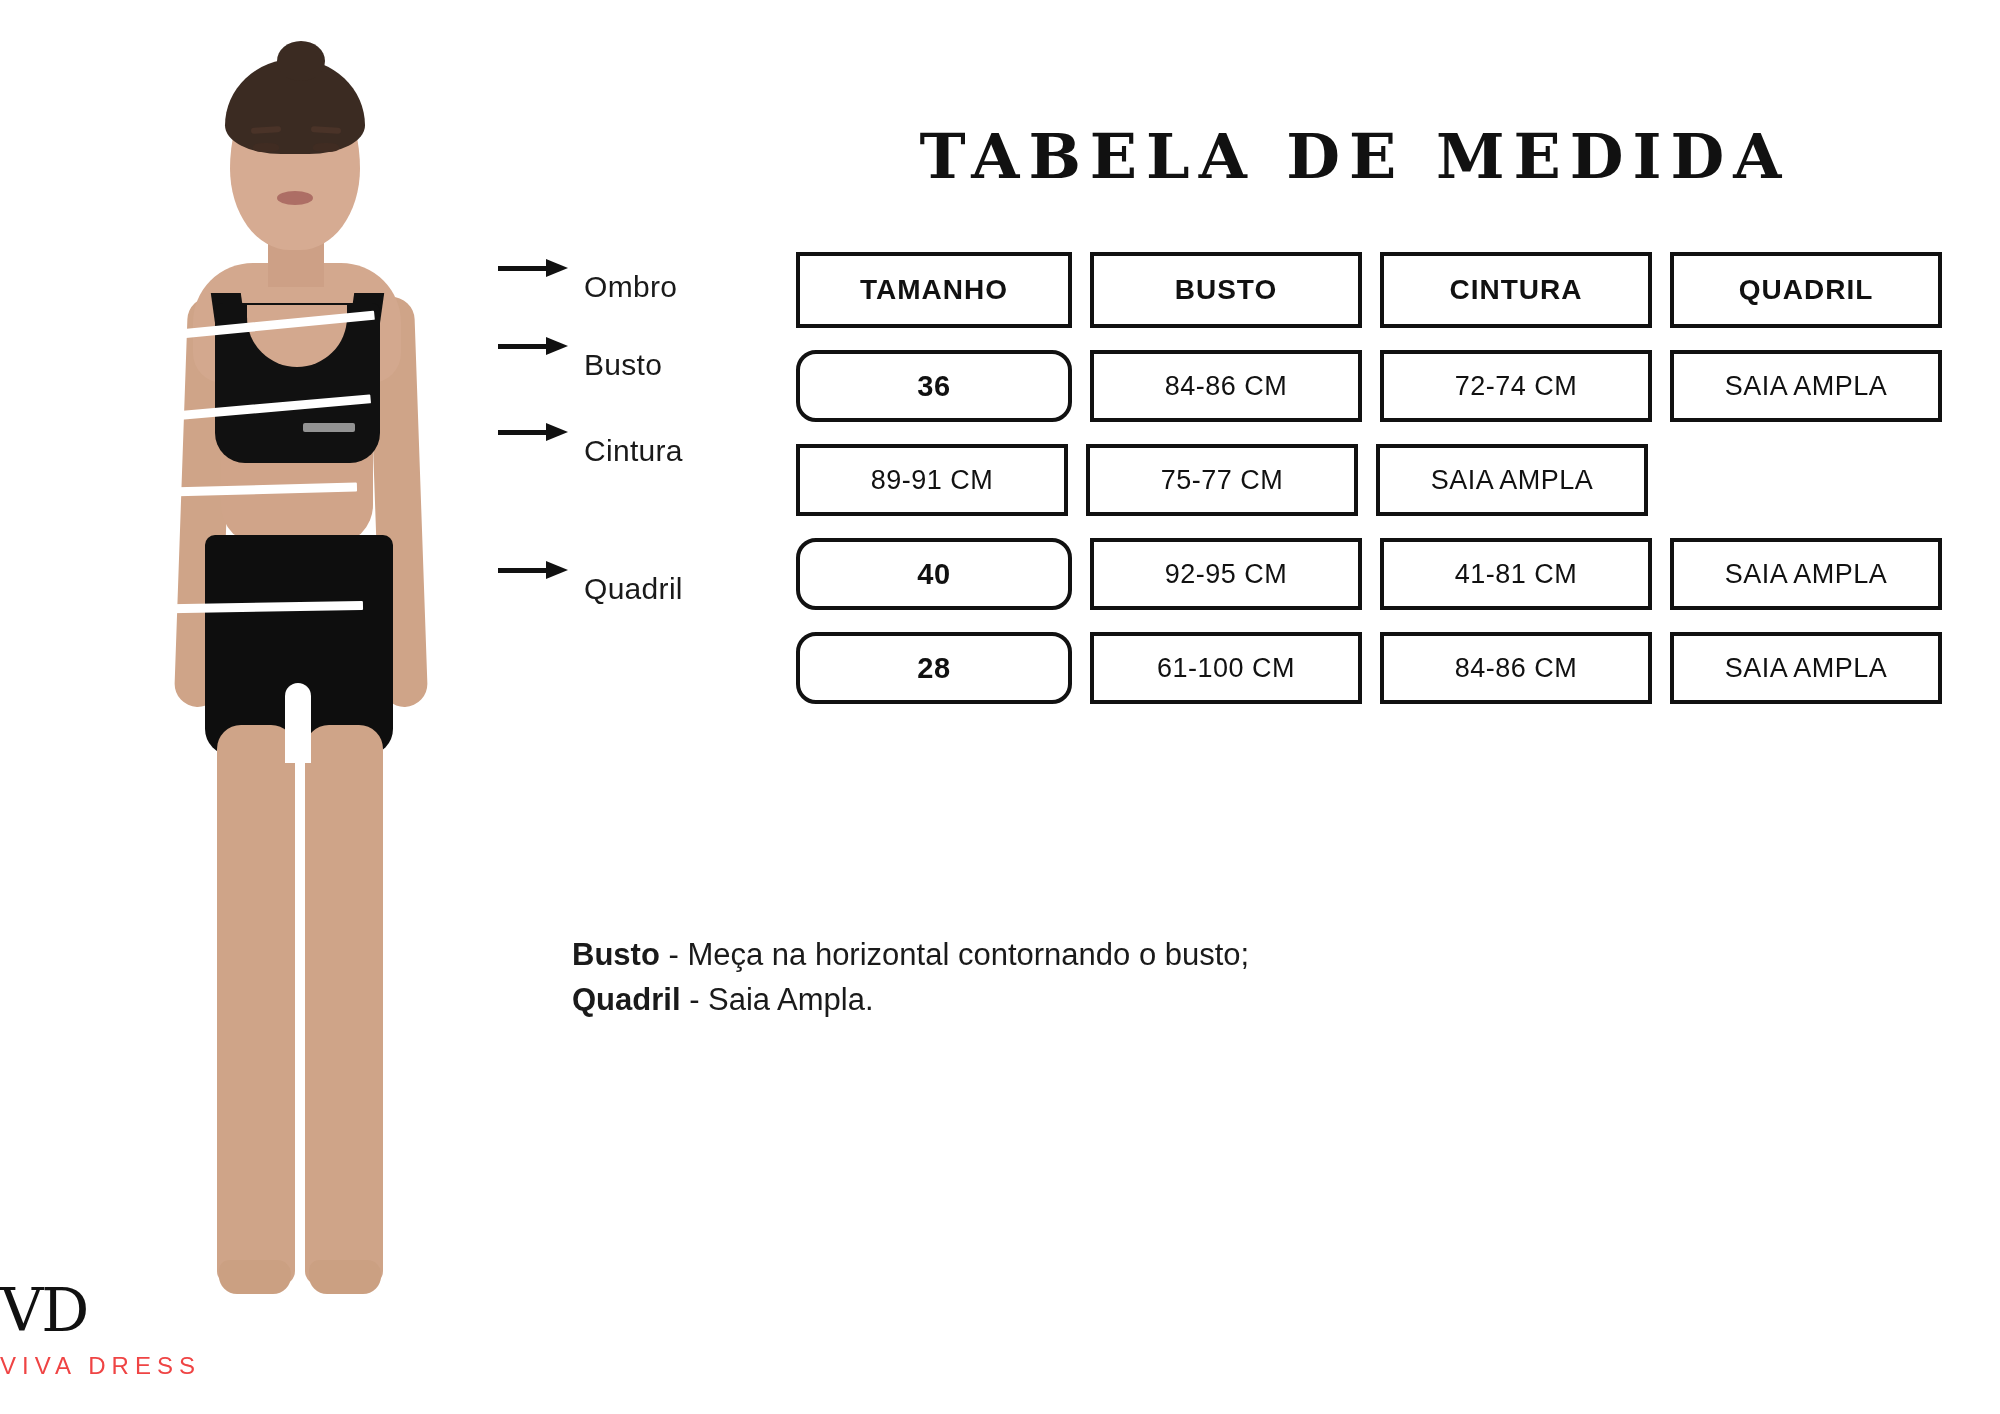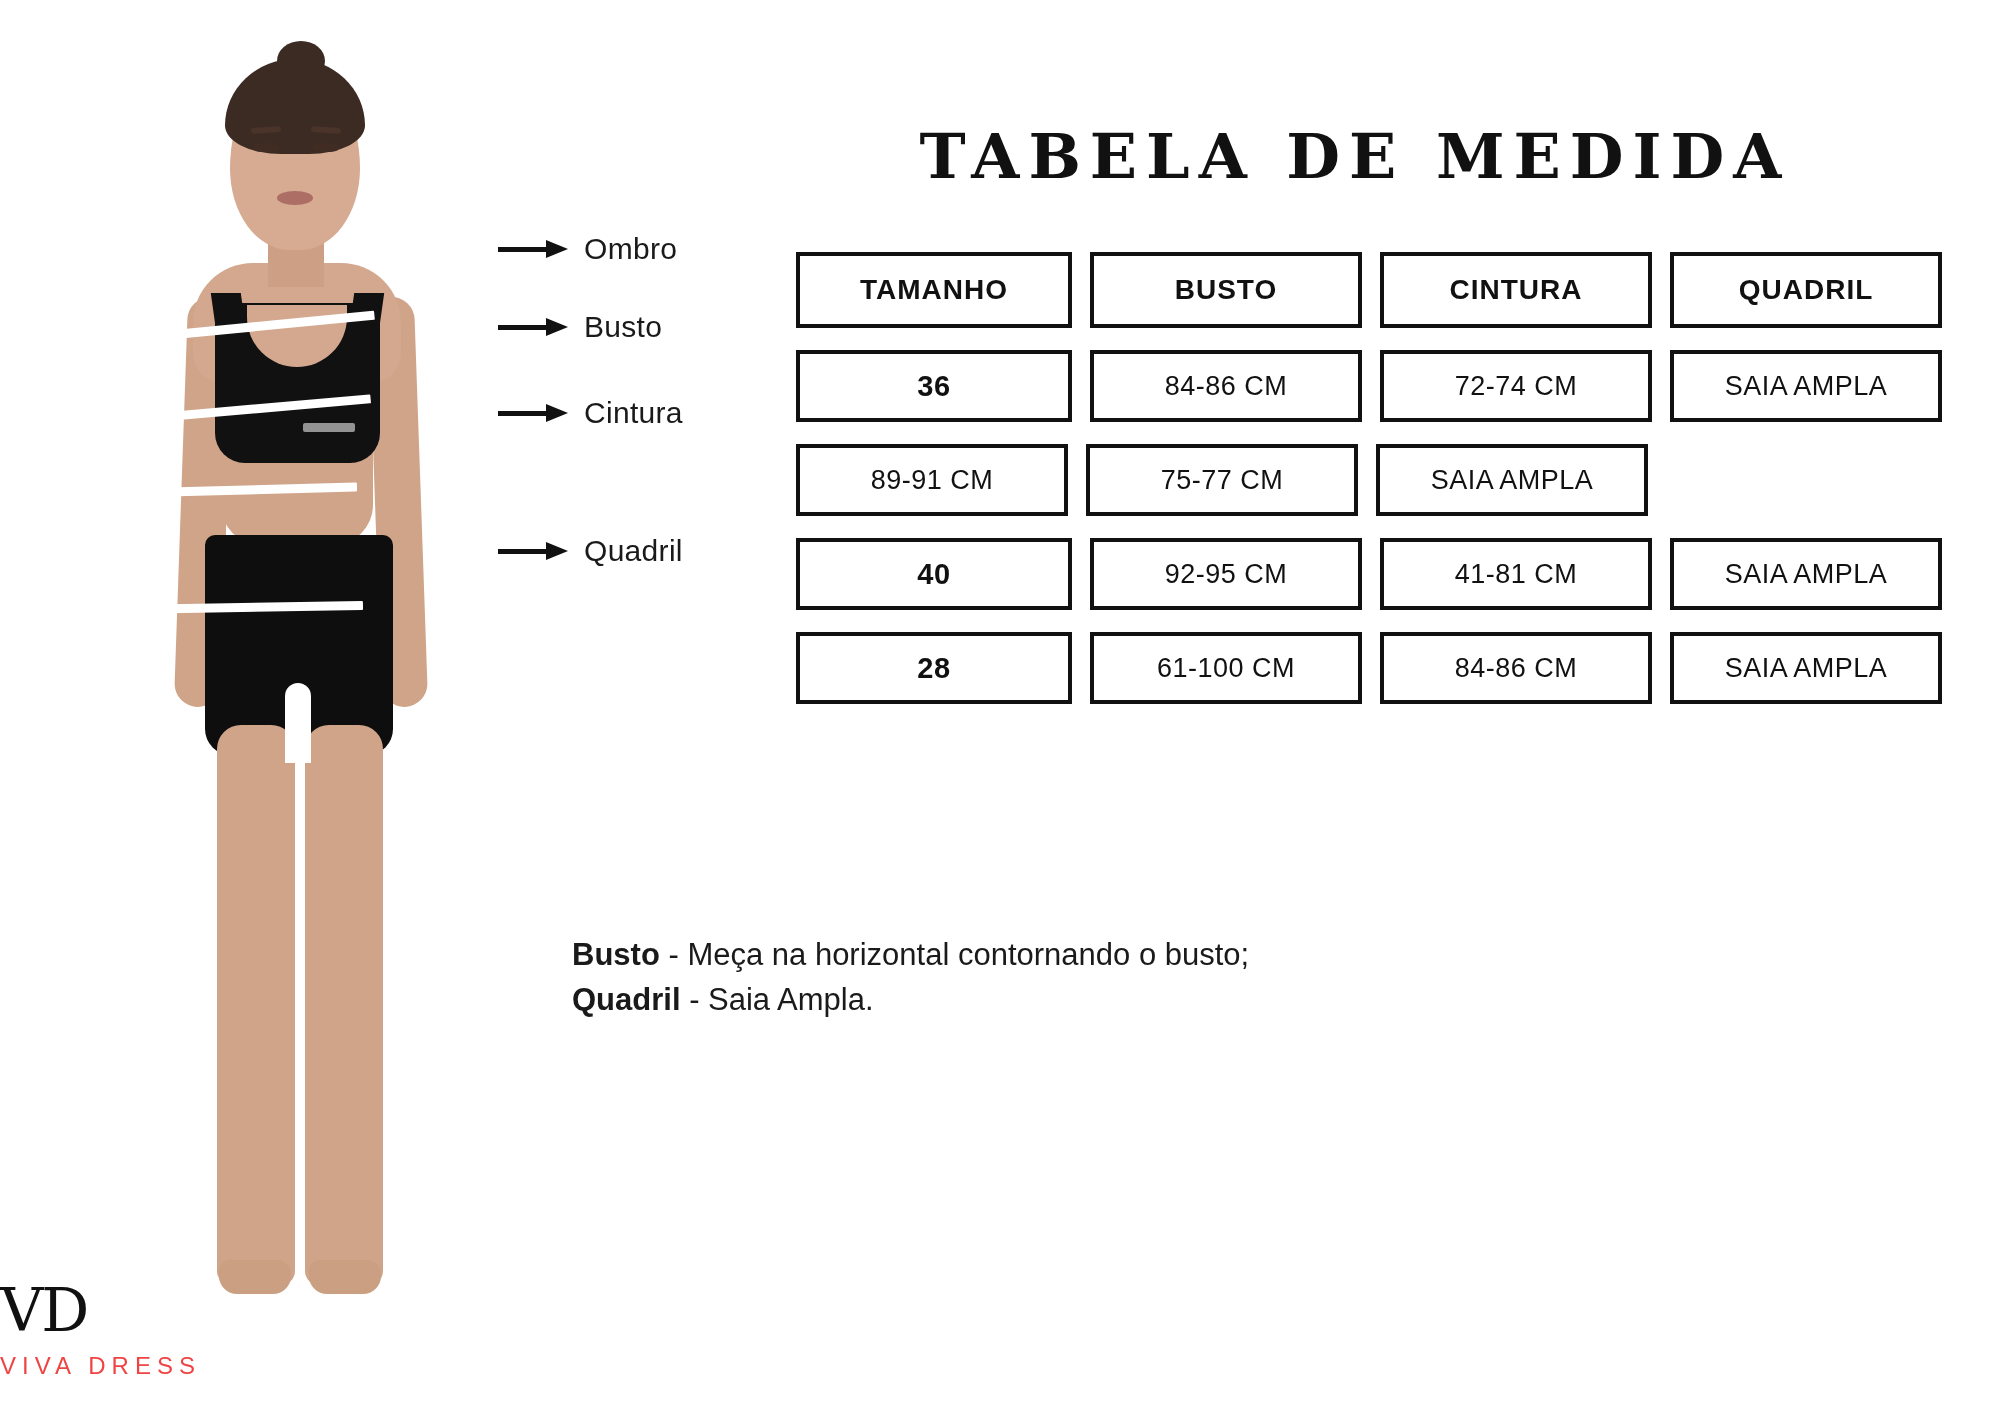--- a/index.html
+++ b/index.html
@@ -250,20 +250,21 @@
     height: 0;
     border-top: 9px solid transparent;
     border-bottom: 9px solid transparent;
     border-left: 22px solid #111111;
   }
   .label-text {
     font-size: 30px;
     color: #1a1a1a;
     letter-spacing: 0.3px;
     white-space: nowrap;
+    margin-top: 38px;
   }
 
   .lr-ombro   { left: 498px; top: 232px; }
   .lr-busto   { left: 498px; top: 310px; }
   .lr-cintura { left: 498px; top: 396px; }
   .lr-quadril { left: 498px; top: 534px; }
 
   
   .title {
     position: absolute;
@@ -308,20 +309,21 @@
 
   .trow.header .cell {
     font-weight: 700;
     font-size: 28px;
     letter-spacing: 1px;
     height: 76px;
   }
   .trow .cell.size {
     font-weight: 700;
     font-size: 29px;
+    border-radius: 20px;
   }
 
   
   .notes {
     position: absolute;
     left: 572px;
     top: 932px;
     width: 1360px;
     font-size: 31px;
     line-height: 1.46;

